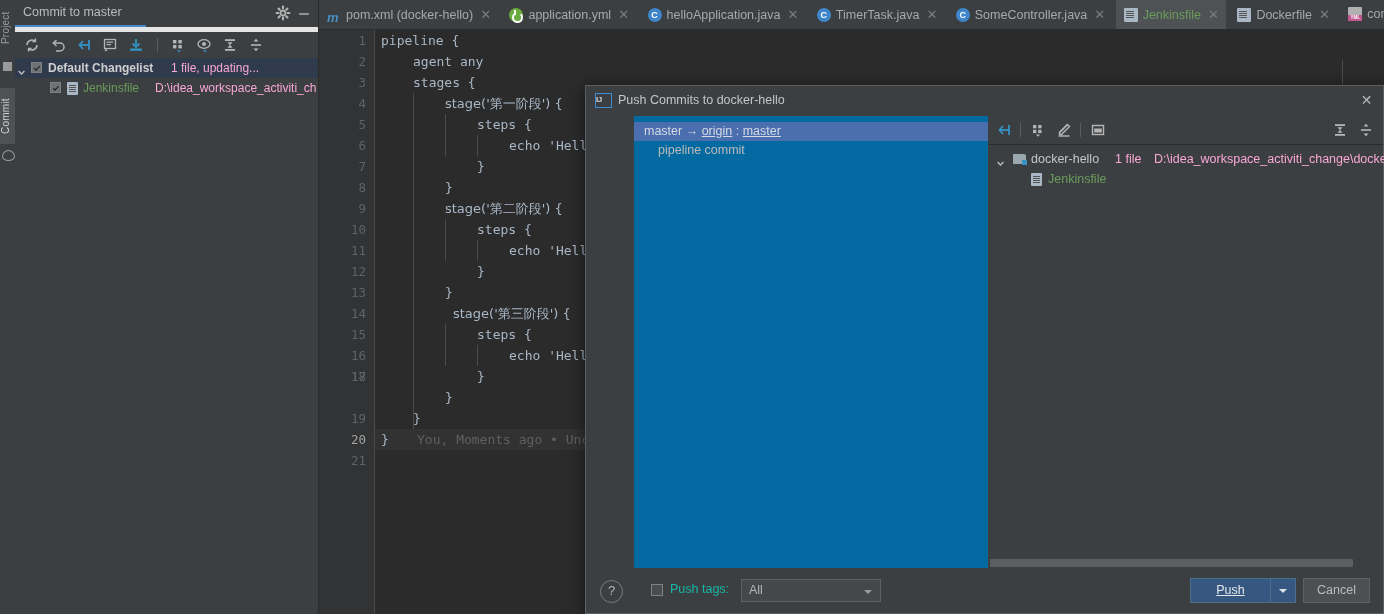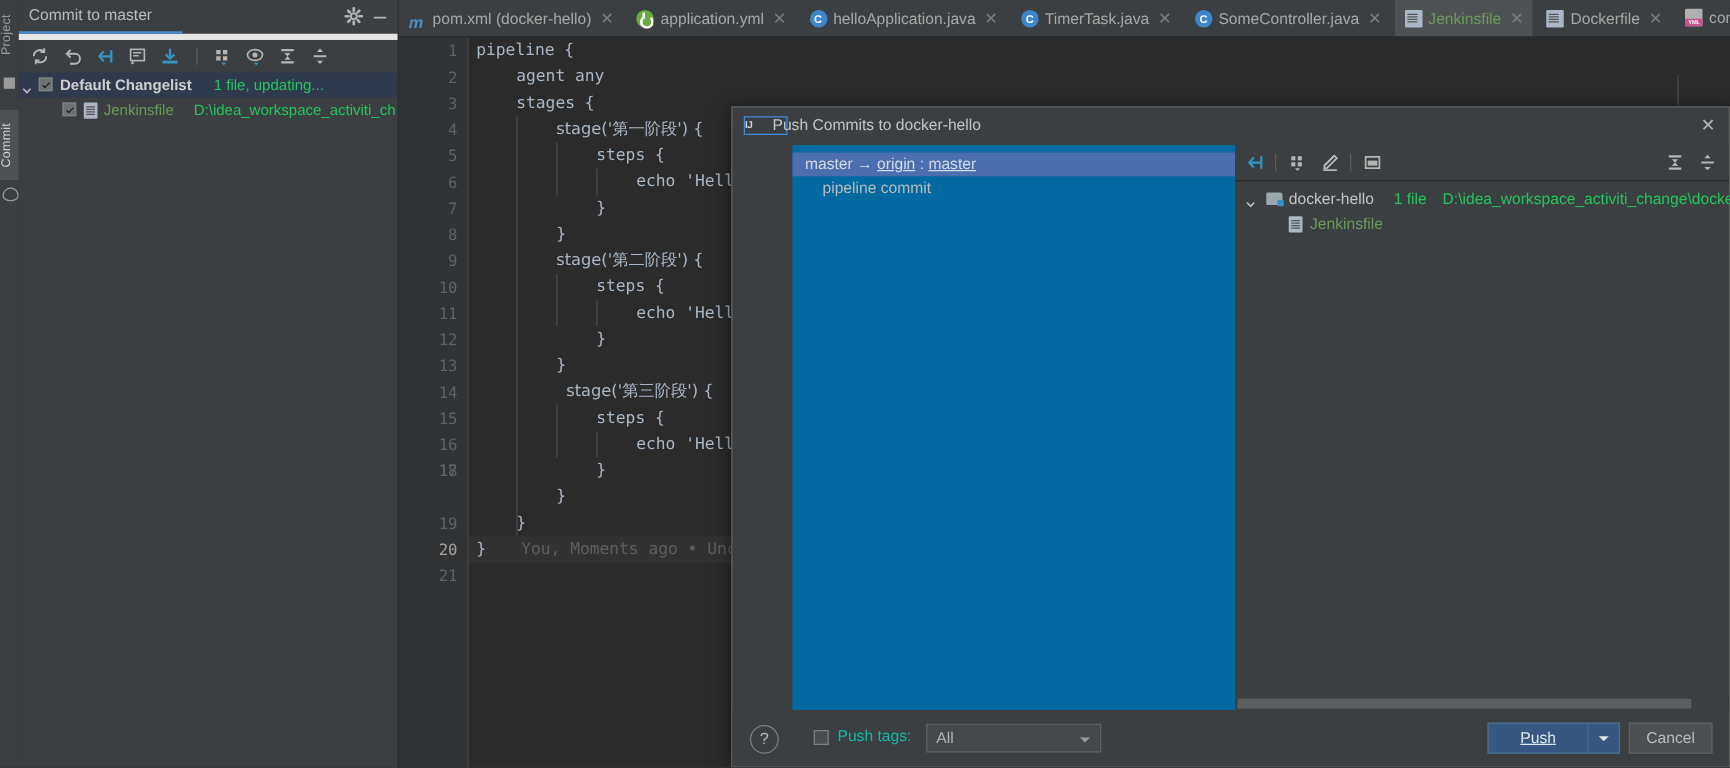--- a/index.html
+++ b/index.html
@@ -93,21 +93,21 @@
     background: #6e7274; border: 1px solid #7d8183;
     box-sizing: border-box;
   }
   .cbx::after {
     content: ""; position: absolute; left: 2px; top: 3px;
     width: 5px; height: 2px;
     border-left: 1.6px solid #1c1c1c; border-bottom: 1.6px solid #1c1c1c;
     transform: rotate(-45deg);
   }
   .bold-label { font-weight: bold; color: #cfcfcf; }
-  .dim-label { color: #22c55e; }
+  .dim-label { color: #f9a8d4; }
   .green-label { color: #6a9b5b; }
 
   .file-icon {
     position: absolute; top: 4px; width: 11px; height: 13px;
     background: #a9b7c6; border-radius: 1px;
   }
   .file-icon::after {
     content:""; position:absolute; left:2px; top:3px; width:7px; height:1px;
     box-shadow: 0 2px 0 #555, 0 4px 0 #555, 0 6px 0 #555;
     background:#555;
@@ -205,21 +205,21 @@
   
   .dialog {
     position: absolute; left: 585px; top: 85px; width: 799px; height: 529px;
     background: #3c3f41;
     border: 1px solid #5e6060;
     box-shadow: 0 2px 14px rgba(0,0,0,0.55);
     box-sizing: border-box;
   }
   .dlg-titlebar { position: relative; height: 30px; }
   .dlg-icon {
-    position: absolute; left: 9px; top: 7px; width: 35px; height: 15px;
+    position: absolute; left: 9px; top: 7px; width: 17px; height: 15px;
     border: 1.5px solid #3f8bd4; box-sizing: border-box;
     color: #d6d6d6; font-size: 8px; line-height: 12px; 
     font-weight: bold; letter-spacing: -0.5px;
   }
   .dlg-title {
     position: absolute; left: 32px; top: 7px;
     font-size: 12.5px; color: #c5c5c5;
   }
   .dlg-close {
     position: absolute; right: 8px; top: 6px; width: 17px; height: 17px;

